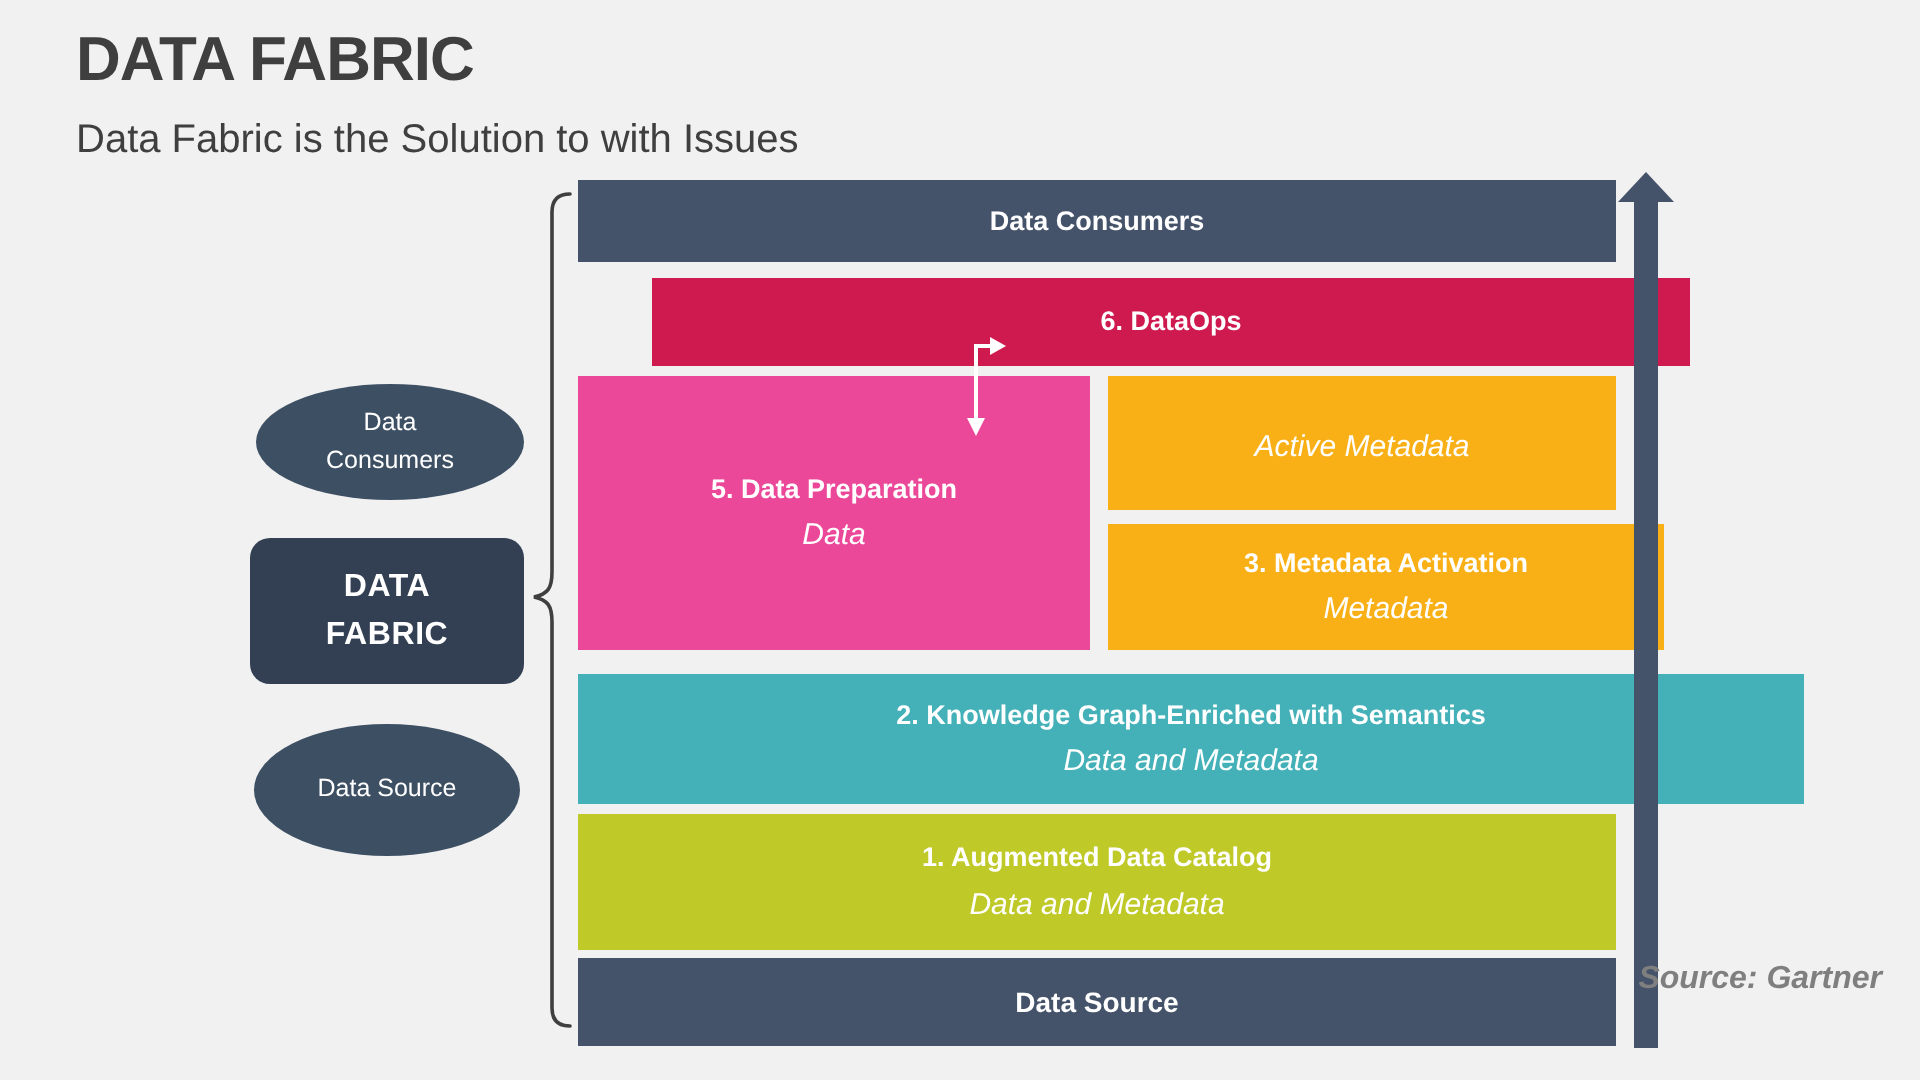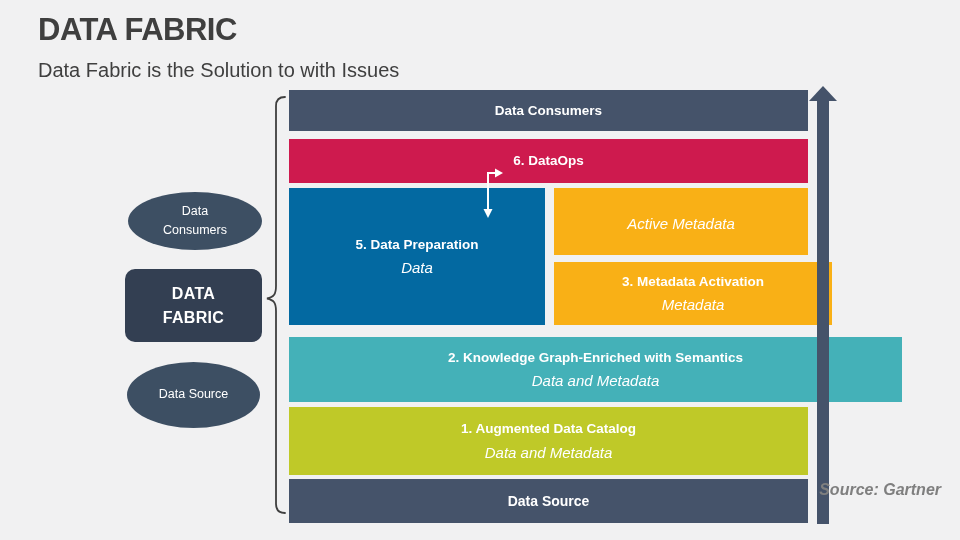--- a/index.html
+++ b/index.html
@@ -19,22 +19,22 @@
     font-size:20px;font-weight:400;color:#3f3f3f;
   }
   .box{
     position:absolute;
     display:flex;flex-direction:column;align-items:center;justify-content:center;
     color:#fff;text-align:center;box-sizing:border-box;
   }
   .box .lbl{font-weight:700;font-size:13.5px;line-height:1.45;}
   .box .sub{font-weight:400;font-style:italic;font-size:15px;line-height:1.4;margin-top:3px;}
   .bar-slate{background:#45536a;}
-  .bar-red{background:#ce1a4e;}
-  .box-teal{background:#0369a1;}
+  .bar-red{background:#ce1a4e;margin-left:37px;}
+  .box-teal{background:#ec4899;}
   .box-amber{background:#f9b016;}
   .box-cyan{background:#44b1b8;}
   .box-lime{background:#bfc928;}
   .bar-bottom .lbl{font-size:14px;}
   .ellipse{
     position:absolute;border-radius:50%;background:#3d4f63;
     display:flex;align-items:center;justify-content:center;
     color:#fff;font-size:12.5px;font-weight:400;text-align:center;line-height:1.55;
   }
   .fabric{

